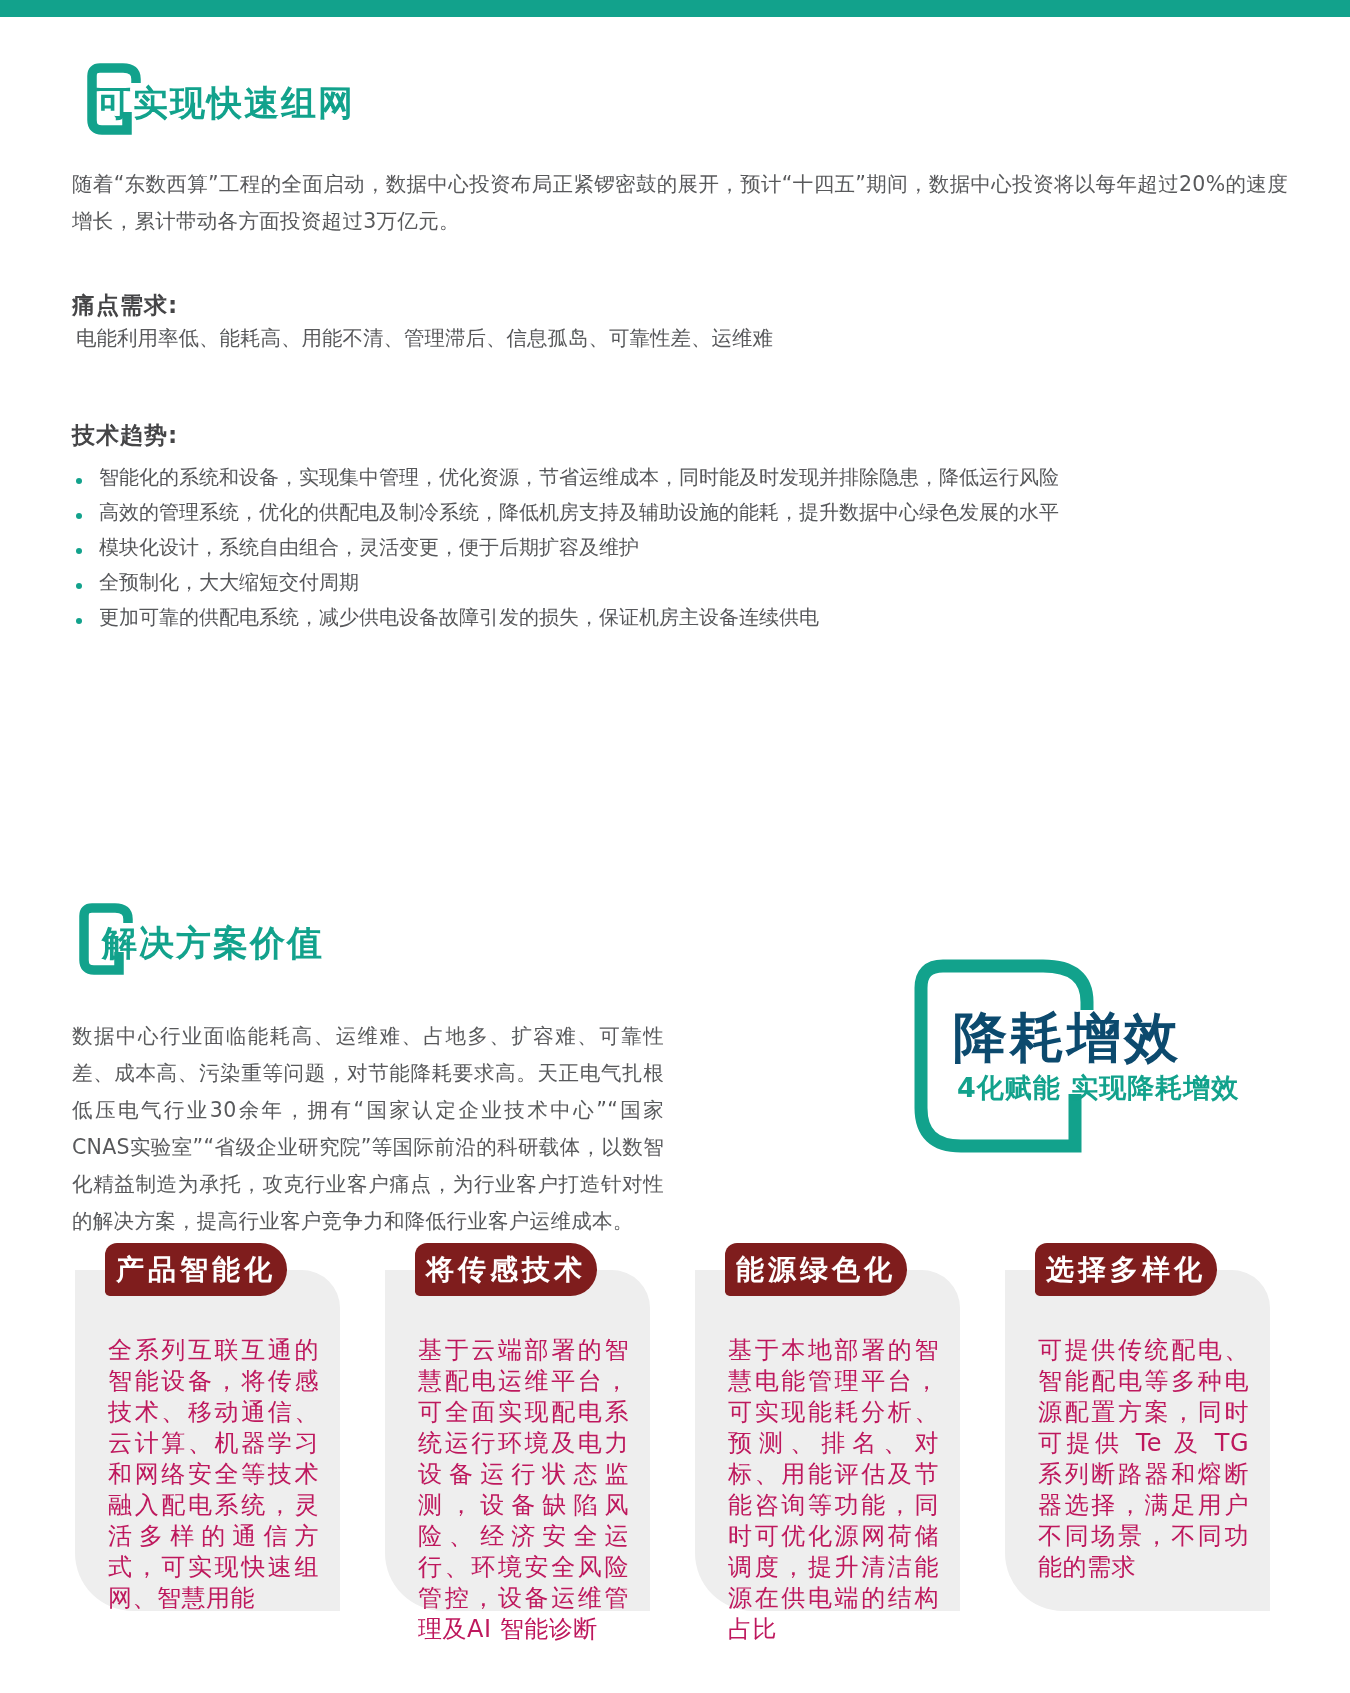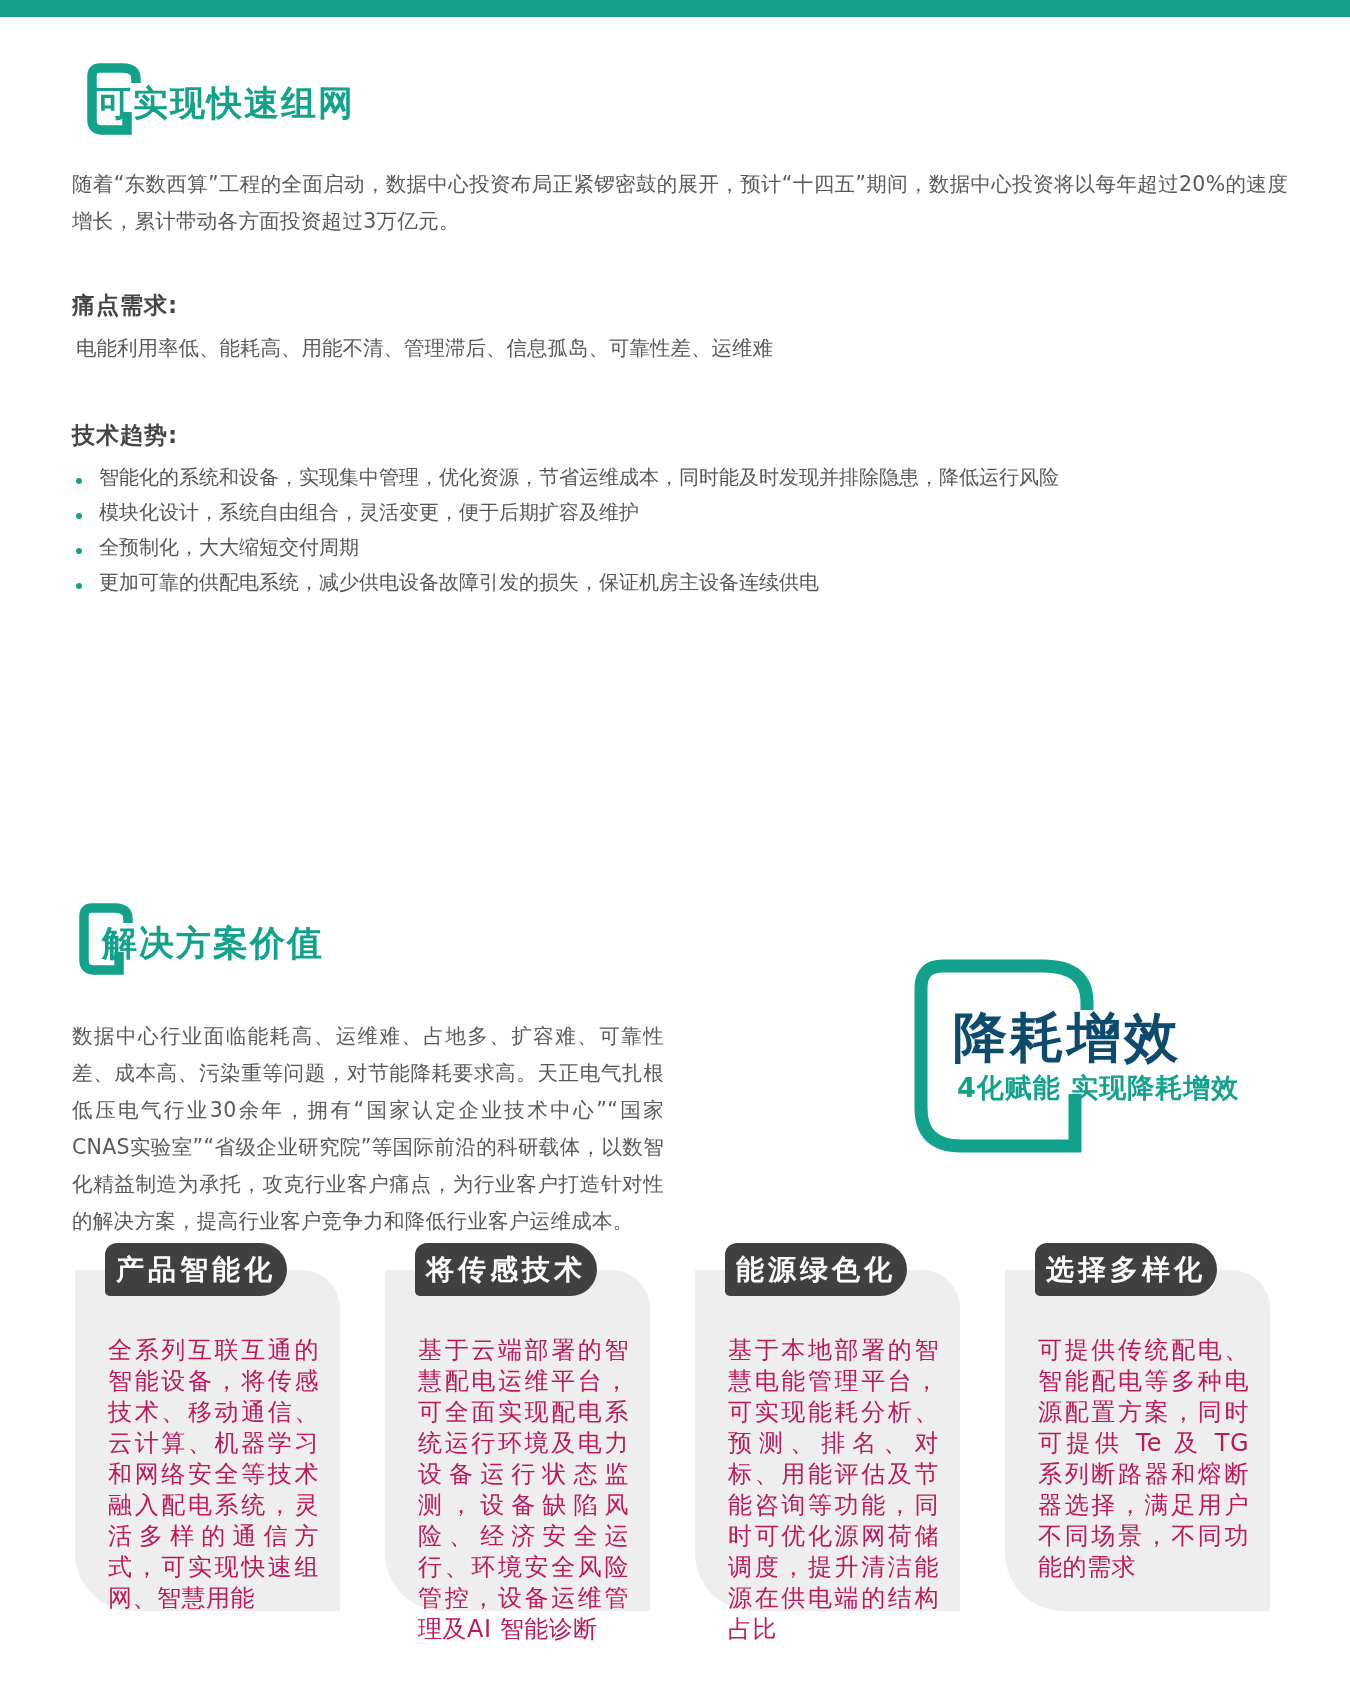--- a/index.html
+++ b/index.html
@@ -80,21 +80,21 @@
   .card { position: absolute; top: 0; width: 265px; height: 368px; }
   .card-bg {
     position: absolute; left: 0; top: 27px;
     width: 265px; height: 341px;
     background: #eeeeee;
     border-radius: 0 38px 0 58px;
   }
   .pill {
     position: absolute; left: 30px; top: 0;
     width: 182px; height: 53px;
-    background: #404040;
+    background: #7f1d1d;
     border-radius: 20px 44px 44px 8px;
     display: flex; align-items: center; justify-content: center;
     color: #ffffff; font-size: 28px; font-weight: bold;
     letter-spacing: 4px;
   }
   .card-body {
     position: absolute; left: 33px; top: 92px;
     width: 211px;
     color: #be185d;
     font-size: 24px;
@@ -113,28 +113,32 @@
 <div class="topbar"></div>
 
 <svg class="bracket-icon" style="left:86px; top:62px;" width="56" height="74" viewBox="0 0 56 74">
   <path d="M 41 50 V 68 H 16 Q 6 68 6 58 V 14 Q 6 6 14 6 H 37 Q 50 6 50 17 V 21" fill="none" stroke="#12a28c" stroke-width="9.5" stroke-linecap="butt"></path>
 </svg>
 <h2 class="sec-title" style="left:96px; top:80px;">可实现快速组网</h2>
 
 <p class="para" style="left:72px; top:166px; width:1216px;">随着“东数西算”工程的全面启动，数据中心投资布局正紧锣密鼓的展开，预计“十四五”期间，数据中心投资将以每年超过20%的速度增长，累计带动各方面投资超过3万亿元。</p>
 
 <div class="label" style="left:72px; top:290px;">痛点需求:</div>
-<div class="plain-line" style="left:76px; top:334px;">电能利用率低、能耗高、用能不清、管理滞后、信息孤岛、可靠性差、运维难</div>
+<div class="plain-line" style="left:76px; top:324px;">电能利用率低、能耗高、用能不清、管理滞后、信息孤岛、可靠性差、运维难</div>
 
 <div class="label" style="left:72px; top:420px;">技术趋势:</div>
 
 <ul class="trend-list" style="left:74px; top:466px; width:1220px;">
   <li>
     <span class="dot"></span>
     <span>智能化的系统和设备，实现集中管理，优化资源，节省运维成本，同时能及时发现并排除隐患，降低运行风险</span>
+  </li>
+  <li>
+    <span class="dot"></span>
+    <span>高效的管理系统，优化的供配电及制冷系统，降低机房支持及辅助设施的能耗，提升数据中心绿色发展的水平</span>
   </li>
   <li>
     <span class="dot"></span>
     <span>模块化设计，系统自由组合，灵活变更，便于后期扩容及维护</span>
   </li>
   <li>
     <span class="dot"></span>
     <span>全预制化，大大缩短交付周期</span>
   </li>
   <li>

